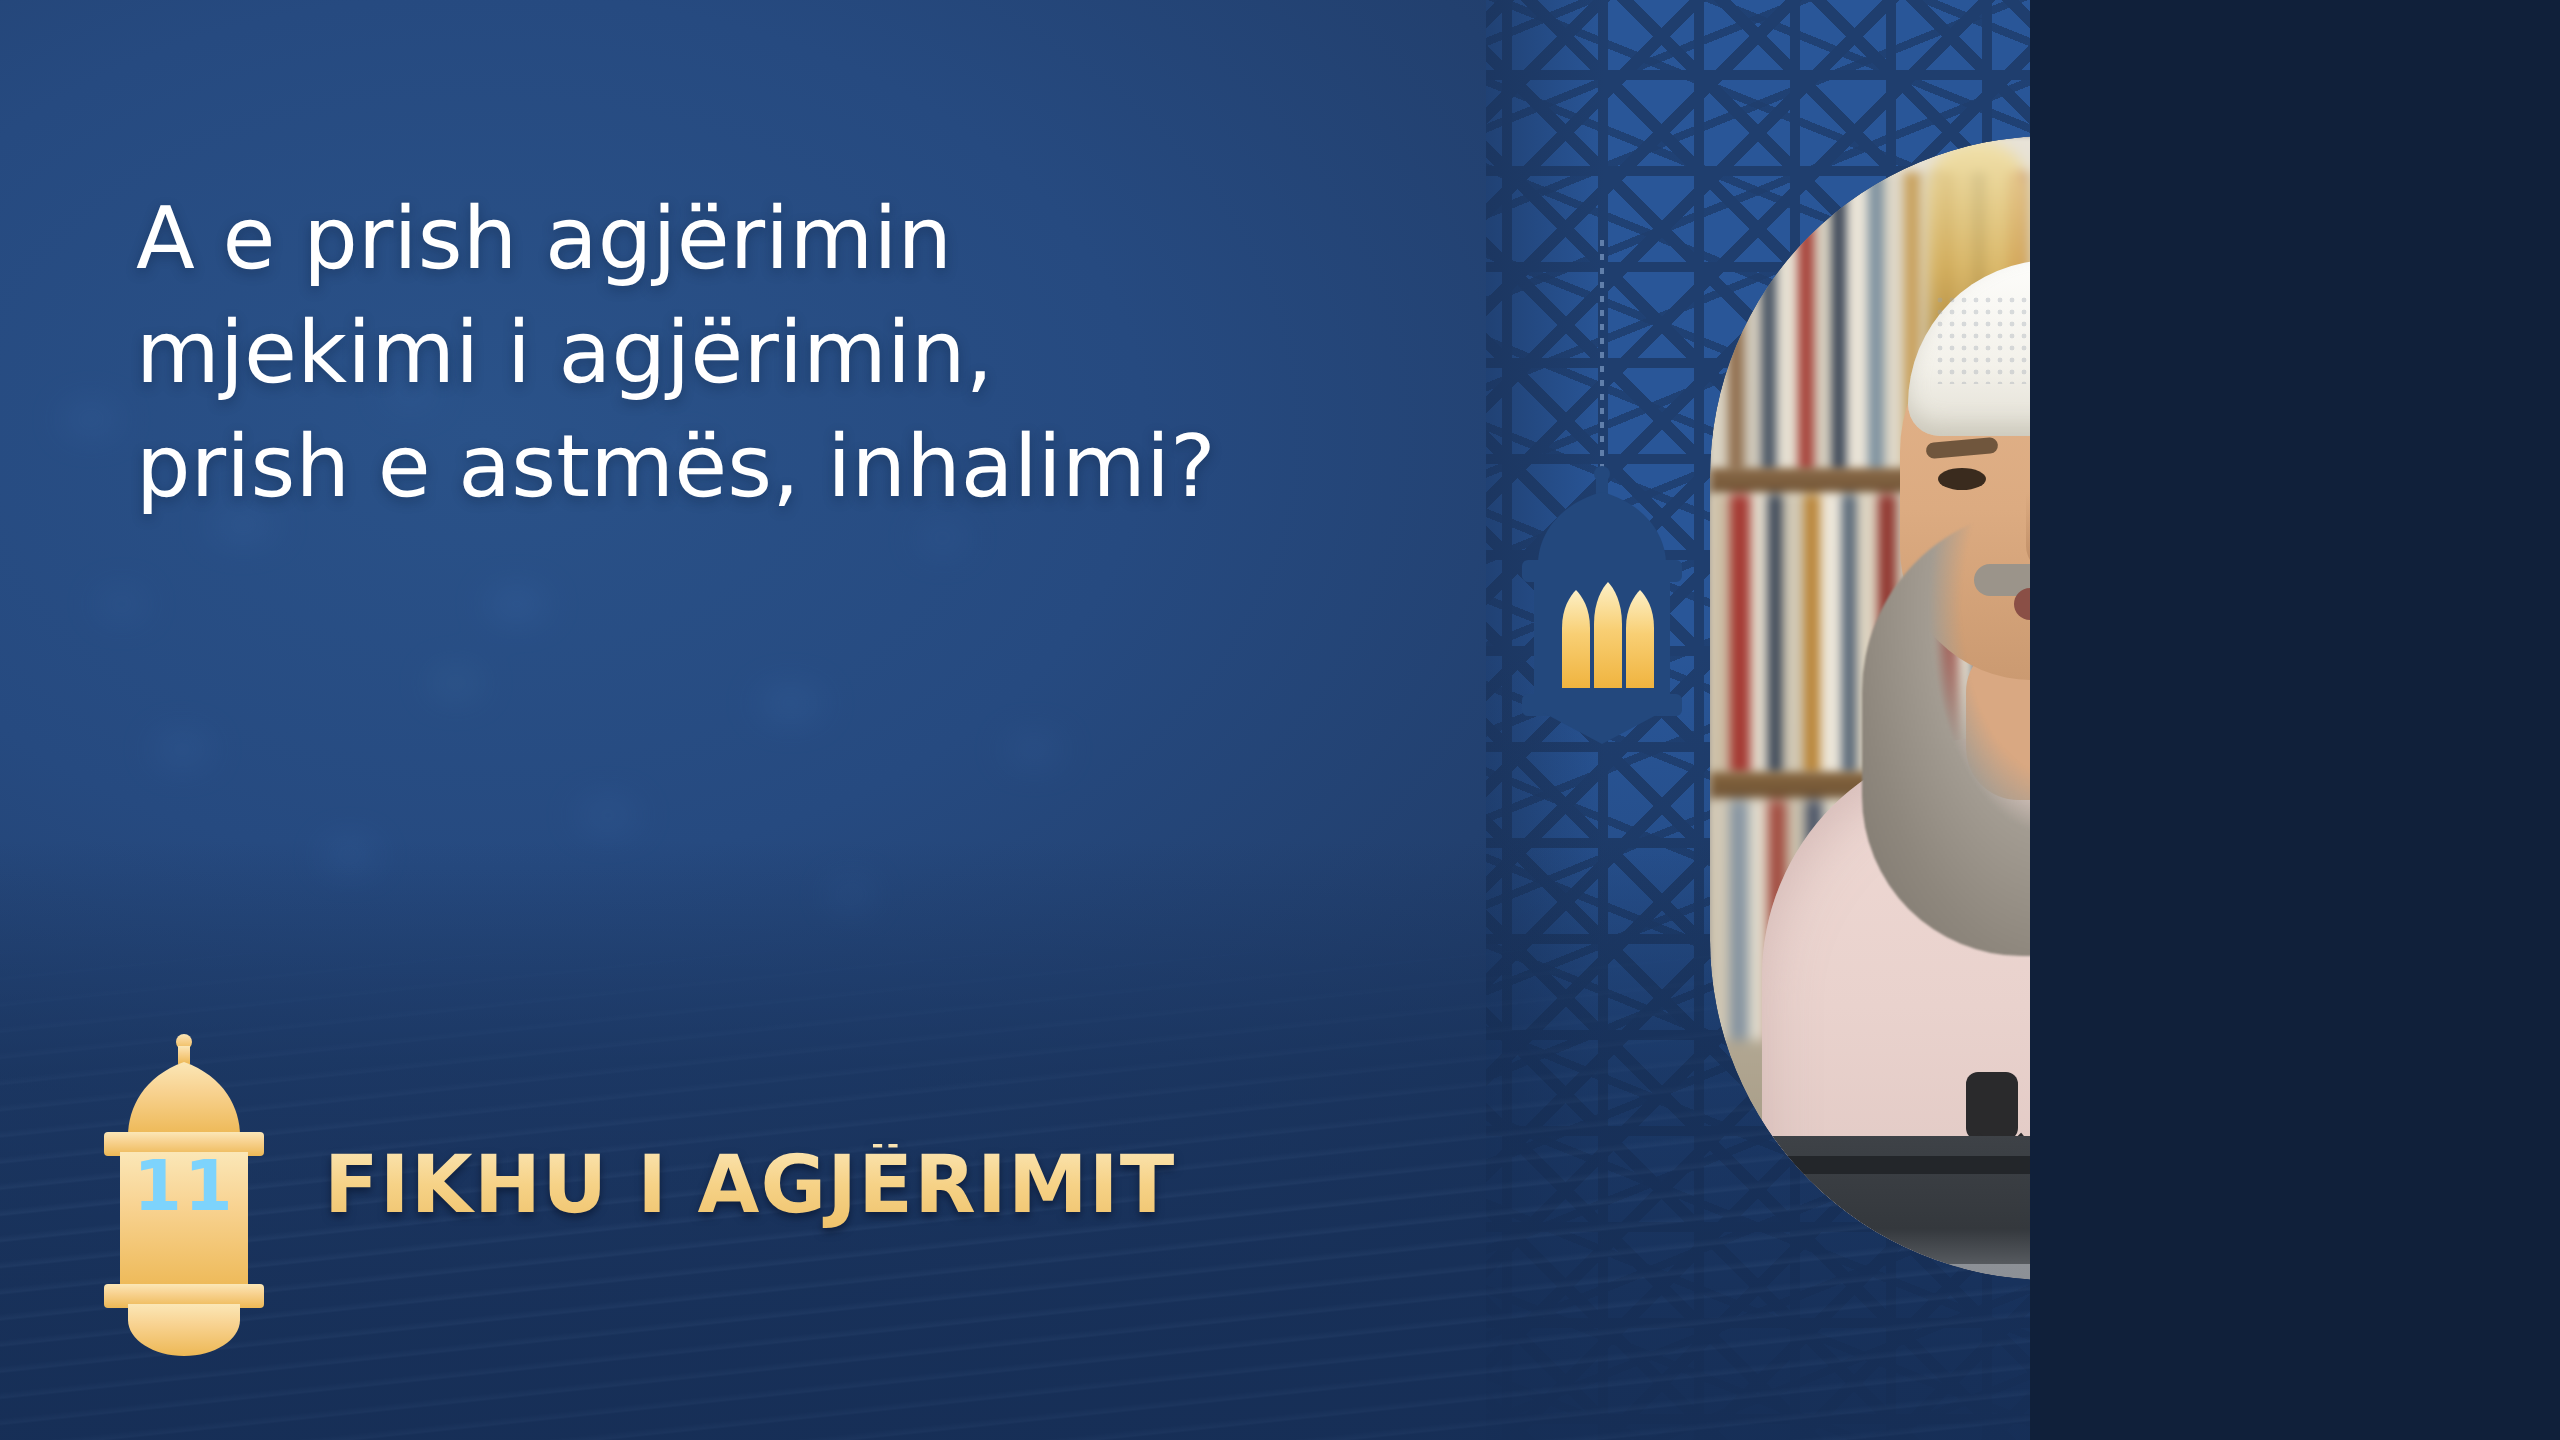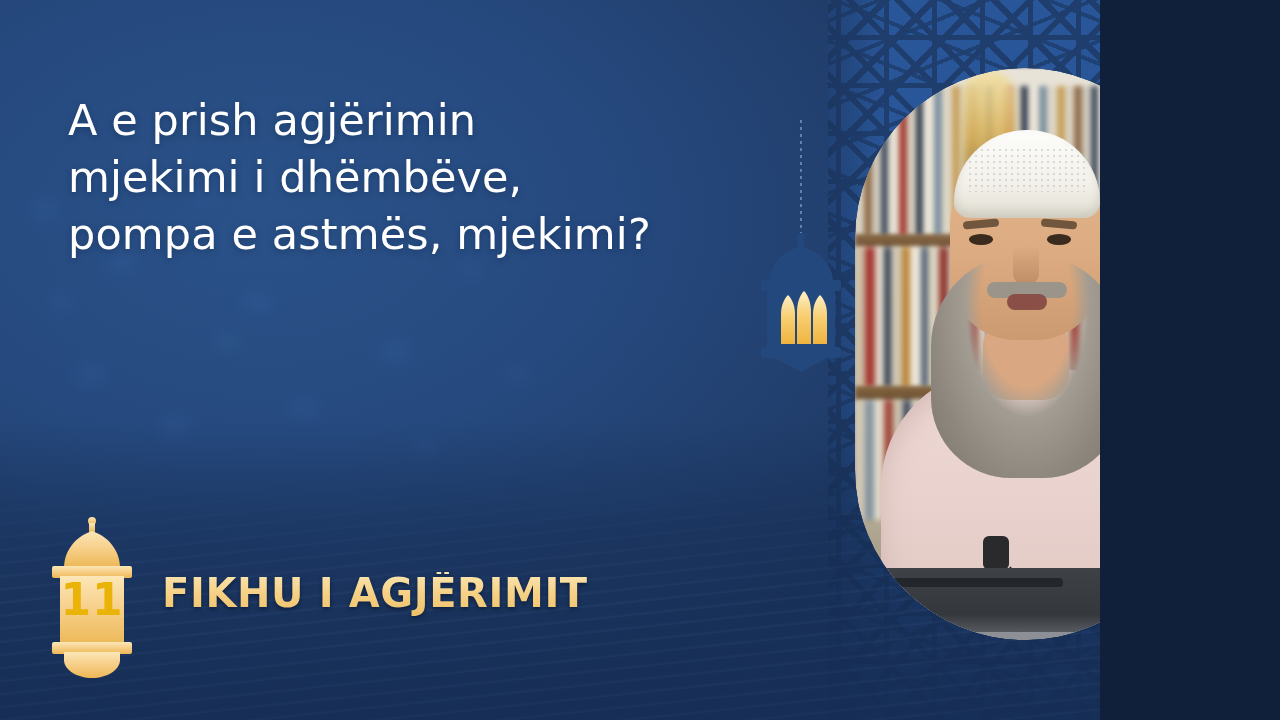--- a/index.html
+++ b/index.html
@@ -2,21 +2,21 @@
 <html><head>
 <meta charset="utf-8">
 <style>
   html, body {
     margin: 0;
     padding: 0;
     background: #10203a;
   }
   #stage {
     position: relative;
-    width: 1100px;
+    width: 1015px;
     height: 720px;
     overflow: hidden;
     font-family: "DejaVu Sans", sans-serif;
     background: #26497f;
   }
 
   
   .bg-base {
     position: absolute;
     inset: 0;
@@ -320,23 +320,23 @@
     position: relative;
     width: 96px;
     height: 162px;
     flex: 0 0 auto;
   }
   .badge-number {
     position: absolute;
     left: 0; right: 0;
     top: 58px;
     text-align: center;
-    font-size: 44px;
+    font-size: 35px;
     font-weight: 700;
-    color: #eab308;
+    color: #7dd3fc;
     letter-spacing: 1px;
     font-family: "DejaVu Sans", sans-serif;
   }
   .banner-text { padding-bottom: 6px; }
   .banner-title {
     font-size: 40px;
     font-weight: 700;
     letter-spacing: .6px;
     background: linear-gradient(to bottom, #fbe6b4 0%, #f6d287 46%, #eec169 100%);
     -webkit-background-clip: text;
@@ -450,22 +450,22 @@
         </defs>
         <path d="M33 160 L33 116 C33 101 39 92 43 88 C47 92 53 101 53 116 L53 160 Z" fill="url(#gwin2)"></path>
         <path d="M55 160 L55 112 C55 96 60 86 64 82 C68 86 73 96 73 112 L73 160 Z" fill="url(#gwin2)"></path>
         <path d="M75 160 L75 116 C75 101 81 92 85 88 C89 92 95 101 95 116 L95 160 Z" fill="url(#gwin2)"></path>
       </g>
     </svg>
   </div>
 
   <div class="title-block">
     <div class="title-line">A e prish agjërimin</div>
-    <div class="title-line">mjekimi i dhëmbëve,</div>
-    <div class="title-line">pompa e astmës, mjekimi?</div>
+    <div class="title-line">mjekimi i agjërimin,</div>
+    <div class="title-line">prish e astmës, inhalimi?</div>
   </div>
 
   <div class="banner">
     <div class="badge-lantern">
       <svg width="96" height="162" viewBox="0 0 96 162">
         <defs>
           <linearGradient id="gbadge" x1="0" y1="0" x2="0" y2="1">
             <stop offset="0%" stop-color="#fbe7b7"></stop>
             <stop offset="38%" stop-color="#f8d392"></stop>
             <stop offset="100%" stop-color="#edb855"></stop>

